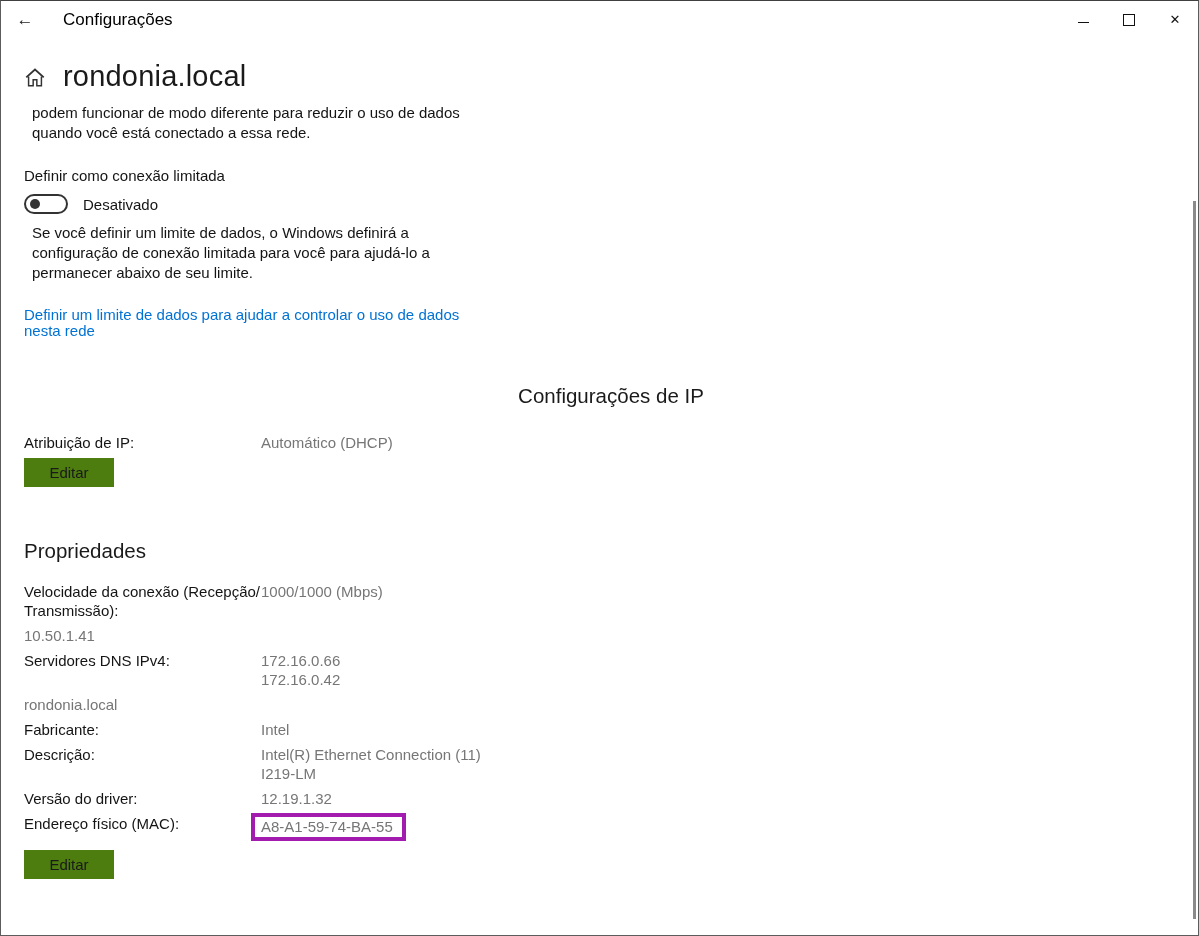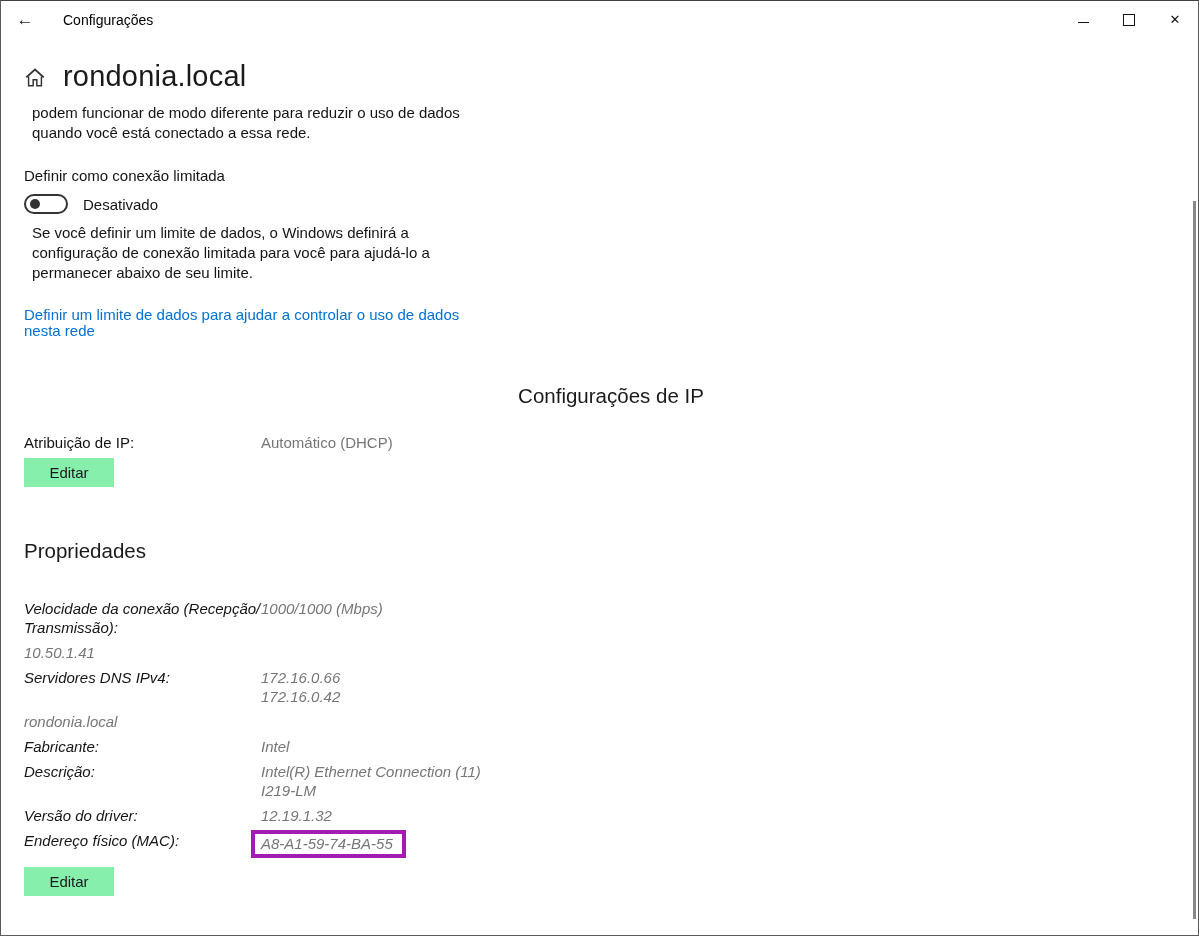--- a/index.html
+++ b/index.html
@@ -18,21 +18,21 @@
   
   .titlebar{
     height:37px;display:flex;align-items:stretch;
   }
   .back-btn{
     width:48px;display:flex;align-items:center;justify-content:center;
     font-size:17px;color:#222;cursor:pointer;
   }
   .titlebar-title{
     display:flex;align-items:center;
-    font-size:14px;color:#000;padding-left:14px;
+    font-size:17px;color:#000;padding-left:14px;
   }
   .titlebar-spacer{flex:1;}
   .win-controls{display:flex;}
   .win-btn{
     width:46px;display:flex;align-items:center;justify-content:center;
     cursor:pointer;color:#111;
   }
   .glyph-min{display:block;width:11px;border-top:1px solid #111;margin-top:6px;}
   .glyph-max{display:block;width:10px;height:10px;border:1px solid #111;}
   .glyph-close{font-size:13px;line-height:1;}
@@ -71,26 +71,26 @@
   .props-heading{margin-top:52px;}
   .kv-row{
     display:grid;grid-template-columns:237px auto;
     font-size:15px;line-height:19px;margin-bottom:6px;
   }
   .ip-row{margin-top:25px;}
   .kv-label{color:#141414;}
   .kv-value{color:#767676;}
   .win-button{
     margin-top:5px;width:90px;height:29px;
-    background:#86efac;border:none;font-family:inherit;
+    background:#4d7c0f;border:none;font-family:inherit;
     font-size:15px;color:#1a1a1a;cursor:pointer;display:flex;
     align-items:center;justify-content:center;
   }
   .copy-button{margin-top:8px;}
-  .prop-rows{margin-top:36px;font-style:italic;}
+  .prop-rows{margin-top:19px;}
   .prop-row{
     display:grid;grid-template-columns:237px auto;
     font-size:15px;line-height:19px;margin-bottom:6px;
   }
   .prop-label{color:#141414;}
   .prop-value{color:#767676;}
   .mac-box{
     display:inline-block;border:4px solid #a21caf;
     padding:0 9px 1px 6px;margin-left:-10px;position:relative;top:-1px;
   }

